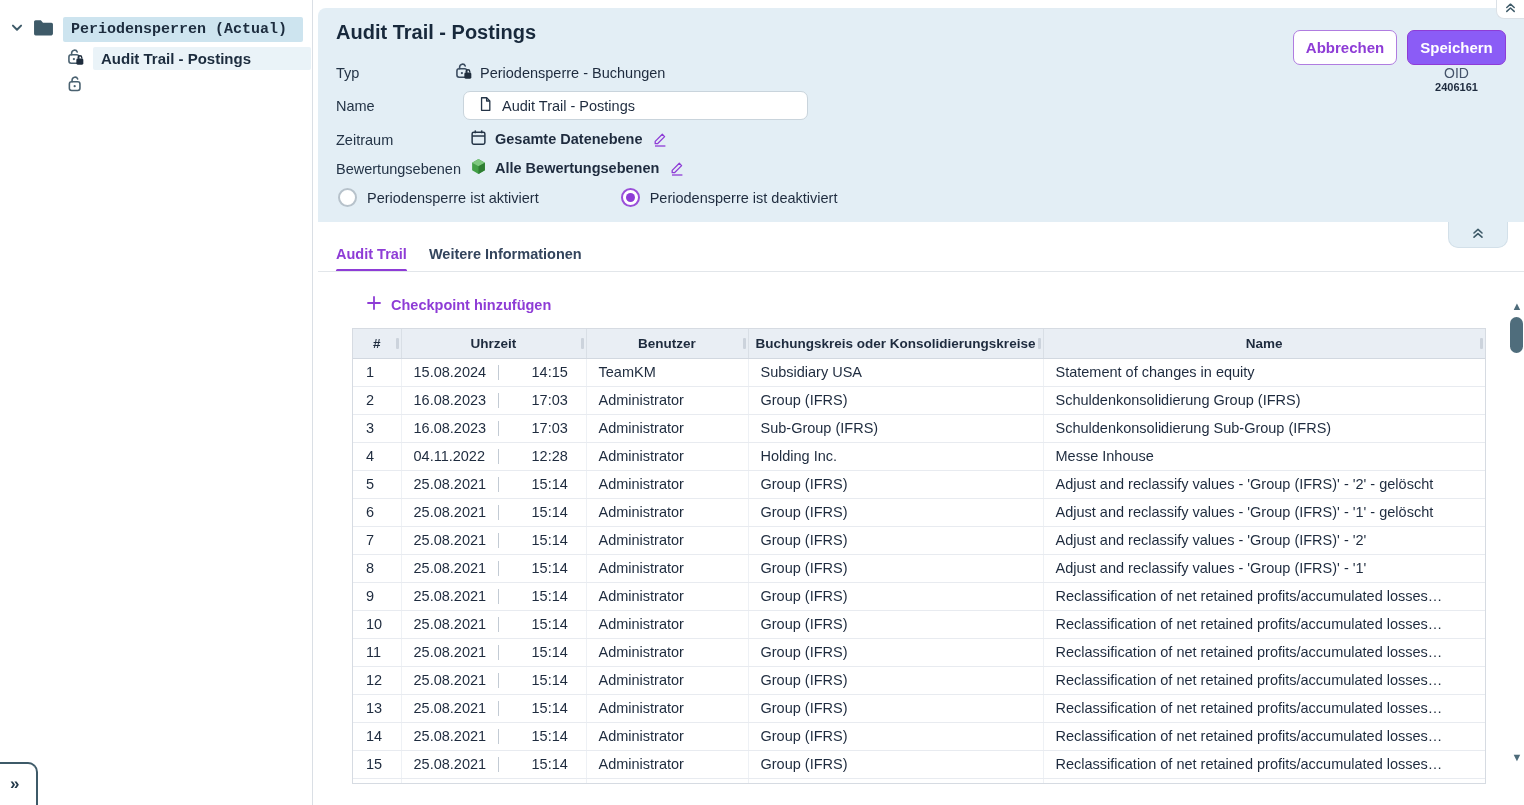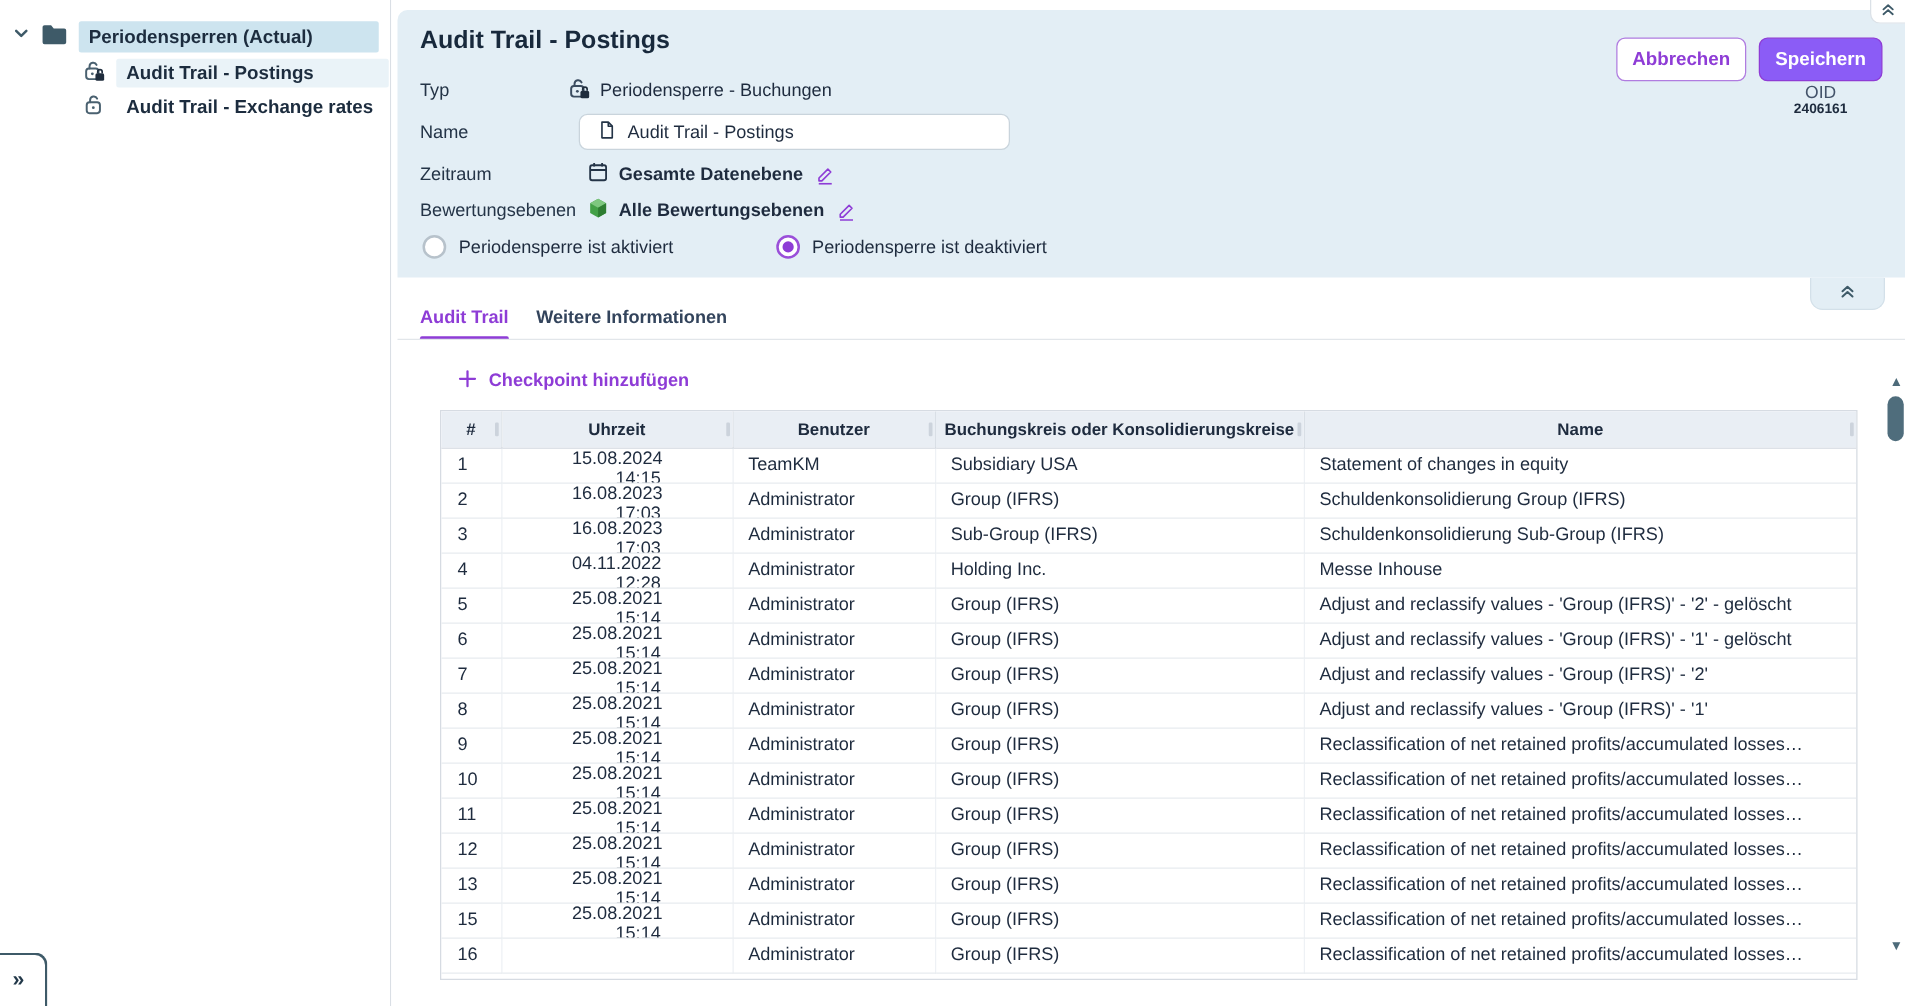--- a/index.html
+++ b/index.html
@@ -5,21 +5,21 @@
   * { margin:0; padding:0; box-sizing:border-box; }
   html,body { width:1524px; height:805px; }
   body {
     position:relative; overflow:hidden; background:#fff;
     font-family:"Liberation Sans", sans-serif; color:#1e2b3e; font-size:14.5px;
   }
   
   .sidebar { position:absolute; left:0; top:0; width:313px; height:805px; background:#fff; border-right:1px solid #dadfe5; }
   .tree-row { position:absolute; display:flex; align-items:center; cursor:default; }
   .tree-root { top:15px; left:10px; height:28px; }
-  .tree-root .lbl { background:#cde4ef; width:240px; padding:4px 8px; border-radius:2px; }
+  .tree-root .lbl { background:#cde4ef; width:240px; padding:4px 8px; border-radius:2px;font-family:Liberation Mono, monospace; }
   .tree-item1 { top:46px; left:66px; height:25px; }
   .tree-item1 .lbl { background:#eaf3f8; width:218px; padding:3px 8px; border-radius:2px; }
   .tree-item2 { top:73px; left:66px; height:25px; }
   .tree-item2 .lbl { padding:3px 8px; }
   .tree-row .lbl { font-size:15px; font-weight:600; color:#1c2c3e; white-space:nowrap; overflow:hidden; }
   .tree-row svg { flex:none; }
   .tree-gap { width:9px; flex:none; }
   .collapse-left-btn { position:absolute; left:315px; top:777px; width:26px; height:26px; background:#fff;
     border:1px solid #c6cfd7; border-radius:6px; display:flex; align-items:center; justify-content:center;
     color:#33505f; font-size:15px; font-weight:700; cursor:pointer; }
@@ -72,21 +72,21 @@
   th { height:29px; background:#e9eef4; font-size:13.5px; font-weight:700; color:#1e2b3e; text-align:center;
     border-right:1px solid #d9dfe6; border-bottom:1px solid #d2d8e0; position:relative; padding:0 4px;
     white-space:nowrap; overflow:hidden; cursor:pointer; }
   th:last-child { border-right:none; }
   th::after { content:''; position:absolute; right:2px; top:9px; width:3px; height:11px; background:#ccd3dc; border-radius:1px; }
   td { height:27px; font-size:14.5px; color:#1e2b3e; padding:0 12px; border-bottom:1px solid #e8ebf0;
     border-right:1px solid #eef1f5; white-space:nowrap; overflow:hidden; }
   td:last-child { border-right:none; }
   td.c-num { padding-left:13px; }
   td.c-time { padding:0; }
-  .time-wrap { display:flex; align-items:center; height:27px; padding-left:12px;flex-direction:column; }
+  .time-wrap { display:flex; align-items:center; height:27px; padding-left:12px; }
   .time-wrap .d { width:84px; }
   .time-wrap .tsep { width:1px; height:15px; background:#c3cbd4; margin:0 11px 0 0; }
   .time-wrap .t { margin-left:22px; }
   
   .scroll-arrow { position:absolute; left:1194px; width:20px; text-align:center; color:#4d6b7a; font-size:11px; cursor:pointer; }
   .scroll-up { top:300px; }
   .scroll-down { top:751px; }
   .scroll-thumb { position:absolute; left:1197px; top:317px; width:13px; height:36px; background:#4f6d7c; border-radius:7px; cursor:grab; }
 </style>
 </head>
@@ -125,21 +125,20 @@
 
   <div class="tree-row tree-item2">
     <span>
       <svg width="18" height="18" viewBox="0 0 16 16">
         <rect x="3" y="6" width="9.4" height="7.8" rx="2" fill="none" stroke="#4a6170" stroke-width="1.4"></rect>
         <path d="M5.4 6V4.4a2.6 2.6 0 0 1 5-.9" fill="none" stroke="#4a6170" stroke-width="1.4" stroke-linecap="round"></path>
         <circle cx="7.7" cy="9.9" r="1" fill="#4a6170"></circle>
       </svg>
     </span>
     <span class="tree-gap"></span>
-    <span class="lbl">Audit Trail - Exchange rates</span>
   </div>
 </div>
 
 <div class="collapse-left-btn">
   <span>«</span>
 </div>
 <div class="expand-tab">
   <span>»</span>
 </div>
 
@@ -439,20 +438,33 @@
                 <span class="d">25.08.2021</span>
                 <span class="tsep"></span>
                 <span class="t">15:14</span>
               </span>
             </td>
             <td class="c-user">Administrator</td>
             <td class="c-circle">Group (IFRS)</td>
             <td class="c-name">Reclassification of net retained profits/accumulated losses…</td>
           </tr>
           <tr>
+            <td class="c-num">14</td>
+            <td class="c-time">
+              <span class="time-wrap">
+                <span class="d">25.08.2021</span>
+                <span class="tsep"></span>
+                <span class="t">15:14</span>
+              </span>
+            </td>
+            <td class="c-user">Administrator</td>
+            <td class="c-circle">Group (IFRS)</td>
+            <td class="c-name">Reclassification of net retained profits/accumulated losses…</td>
+          </tr>
+          <tr>
             <td class="c-num">15</td>
             <td class="c-time">
               <span class="time-wrap">
                 <span class="d">25.08.2021</span>
                 <span class="tsep"></span>
                 <span class="t">15:14</span>
               </span>
             </td>
             <td class="c-user">Administrator</td>
             <td class="c-circle">Group (IFRS)</td>

